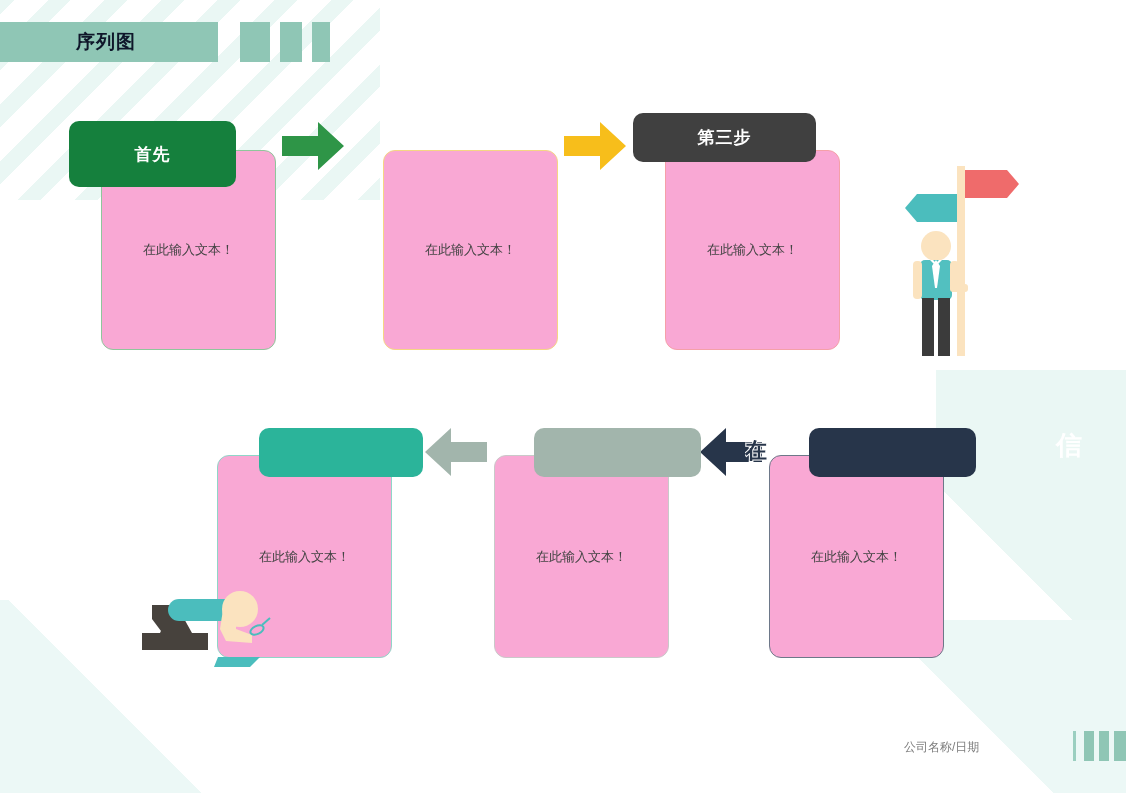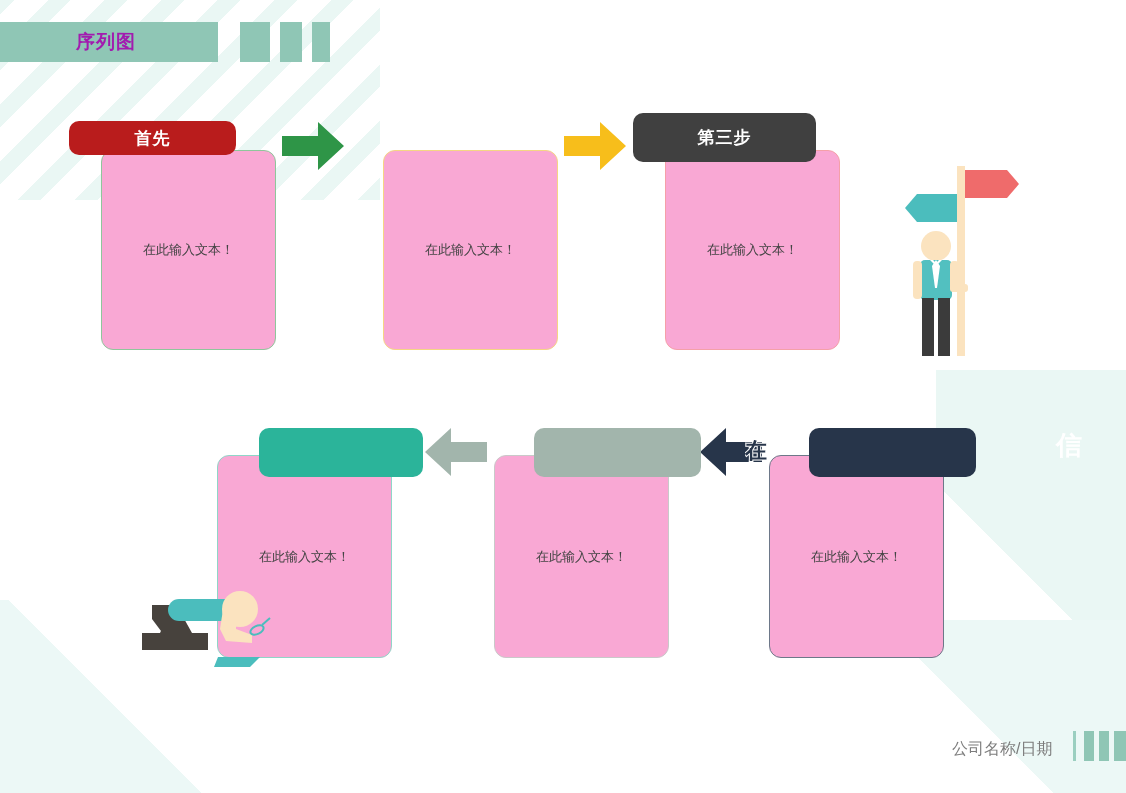--- a/index.html
+++ b/index.html
@@ -78,21 +78,21 @@
     width: 218px;
     height: 40px;
     background: #8fc6b5;
   }
   .title-text {
     position: absolute;
     left: 76px;
     top: 31px;
     font-size: 19px;
     font-weight: bold;
-    color: #a21caf;
+    color: #0f172a;
     letter-spacing: 1px;
     line-height: 22px;
   }
   .title-tick {
     position: absolute;
     top: 22px;
     height: 40px;
     background: #8fc6b5;
   }
   .tt1 { left: 240px; width: 30px; }
@@ -131,23 +131,23 @@
   }
 
   
   .arrow {
     position: absolute;
   }
 
   
   .footer-text {
     position: absolute;
-    left: 952px;
+    left: 904px;
     top: 739px;
-    font-size: 16px;
+    font-size: 12px;
     color: #7d7d7d;
     text-align: right;
   }
   .footer-bar {
     position: absolute;
     top: 731px;
   }
   .fb0 { left: 1073px; width: 3px;  height: 30px; background: #9bcfc0; }
   .fb1 { left: 1084px; width: 10px; height: 30px; background: #8fc6b5; }
   .fb2 { left: 1099px; width: 10px; height: 30px; background: #8fc6b5; }
@@ -185,21 +185,21 @@
 
   <div class="title-bar"></div>
   <div class="title-text">序列图</div>
   <div class="title-tick tt1"></div>
   <div class="title-tick tt2"></div>
   <div class="title-tick tt3"></div>
 
   <div class="step-card" style="left:101px; top:150px; width:175px; height:200px; border-color:#8fc69b;">
     <div class="step-card-text">在此输入文本！</div>
   </div>
-  <div class="step-head" style="left:69px; top:121px; width:167px; height:34px; background:#b91c1c;">
+  <div class="step-head" style="left:69px; top:121px; width:167px; height:66px; background:#15803d;">
     <span class="step-head-label">首先</span>
   </div>
 
   <svg class="arrow" style="left:282px; top:122px;" width="62" height="48" viewBox="0 0 62 48">
     <polygon points="0,14 36,14 36,0 62,24 36,48 36,34 0,34" fill="#2e9547"></polygon>
   </svg>
 
   <div class="step-card" style="left:383px; top:150px; width:175px; height:200px; border-color:#f5d684;">
     <div class="step-card-text">在此输入文本！</div>
   </div>

